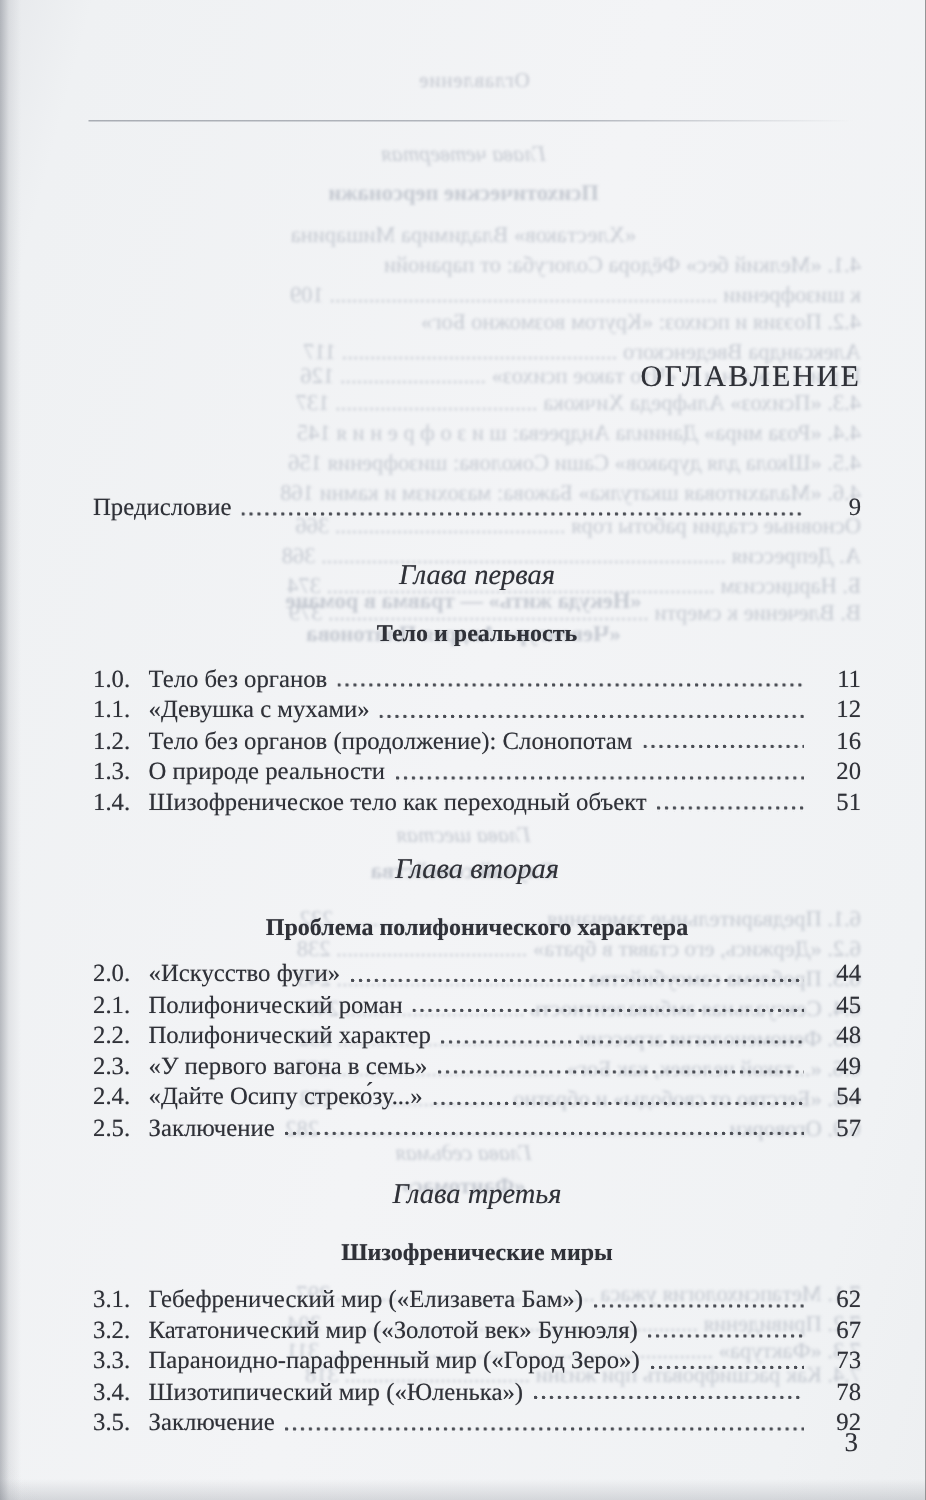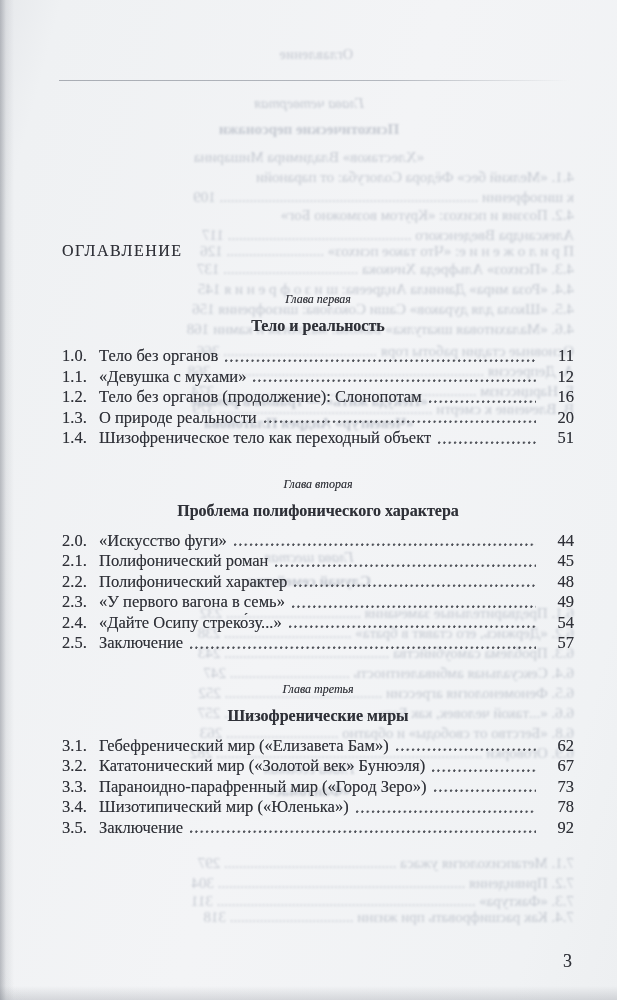--- a/index.html
+++ b/index.html
@@ -41,35 +41,35 @@
   .ghost{position:absolute;left:0;right:0;font-size:15px;line-height:18px;white-space:nowrap;overflow:hidden;text-align:left;}
   .ghost.c{text-align:center;}
   .ghost.b{font-weight:bold;}
   .ghost.i{font-style:italic;}
   
   .content{
     position:absolute;left:62px;top:0;width:512px;padding-top:238px;
     text-shadow:0 0 .45px rgba(47,49,56,.5);
   }
   .toc-title{
-    margin:0;text-align:left;font-size:16px;line-height:26px;
+    margin:0;text-align:right;font-size:20px;line-height:26px;
     font-weight:400;letter-spacing:1.5px;font-family:Liberation Serif, serif;
   }
   .row{display:flex;align-items:baseline;line-height:20.5px;font-size:16.5px;}
   .preface{margin-top:64px;}
   .num{flex:none;width:37px;}
   .t{flex:0 1 auto;white-space:nowrap;overflow:hidden;}
   .dots{
     flex:1 1 12px;min-width:12px;align-self:flex-end;height:5px;margin:0 4px 4px 7px;
     background-image:radial-gradient(circle at 1.1px 1.6px,#4a4d54 1px,rgba(0,0,0,0) 1.35px);
     background-size:5.3px 4px;background-repeat:repeat-x;background-position:left bottom;
   }
   .pg{flex:none;min-width:34px;text-align:right;}
   .chapter{margin-top:24px;}
-  .kicker{text-align:center;font-style:italic;font-size:12px;line-height:22px;margin:4px;}
+  .kicker{text-align:center;font-style:italic;font-size:19px;line-height:22px;margin:16px;}
   .ch-title{text-align:center;font-weight:bold;font-size:16px;line-height:24px;margin:0;}
   .entries{margin-top:8px;}
   .folio{position:absolute;top:951px;right:45px;font-size:18px;text-shadow:0 0 .45px rgba(47,49,56,.5);}
 </style>
 </head>
 <body>
 
 <div class="page">
 
   <div class="running-head">Оглавление</div>
@@ -108,20 +108,25 @@
       <div class="ghost" style="top: 874px;">7.2. Привидения .................................................................. 304</div>
       <div class="ghost" style="top: 892px;">7.3. «Фактура» ..................................................................... 311</div>
       <div class="ghost" style="top: 908px;">7.4. Как расшифровать при жизни ................................. 318</div>
     </div>
 
   <div class="rule"></div>
 
   <div class="content">
     <h1 class="toc-title">ОГЛАВЛЕНИЕ</h1>
 
+    <div class="row preface">
+      <span class="t">Предисловие</span>
+      <span class="dots"></span>
+      <span class="pg">9</span>
+    </div>
 
     <div>
   <section class="chapter">
     <p class="kicker">Глава первая</p>
     <p class="ch-title">Тело и реальность</p>
     <div class="entries">
   <div class="row">
     <span class="num">1.0.</span>
     <span class="t">Тело без органов</span>
     <span class="dots"></span>

